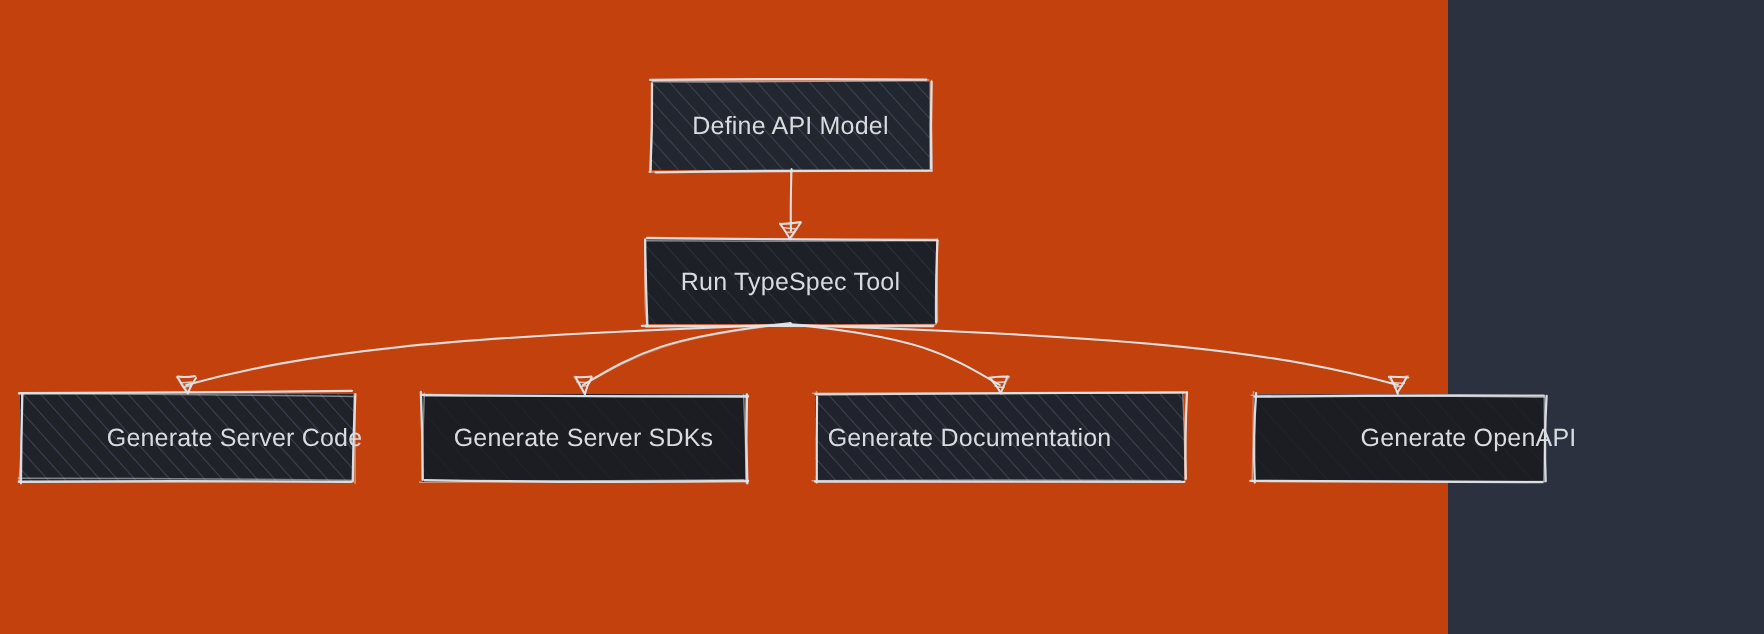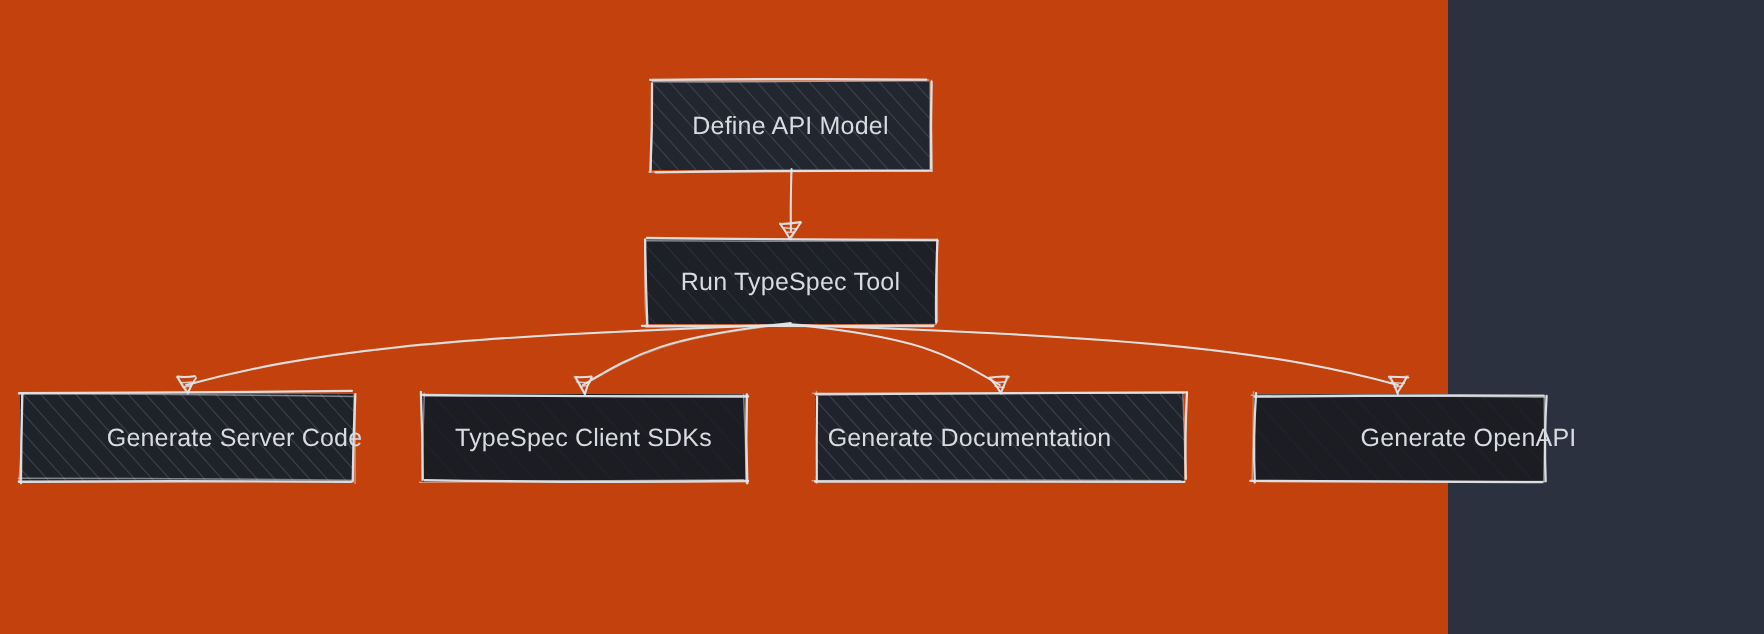--- a/index.html
+++ b/index.html
@@ -194,17 +194,17 @@
           <path d="M 1391.8557925797886 382.44263315485915 Q 1398.5 383.3195099267175 1404.4542896180108 383.2389127644333" fill="none" stroke="#e3e5e8" stroke-width="1.6" stroke-opacity="0.8" stroke-linecap="round" stroke-linejoin="round"></path>
           <path d="M 1394.4461566450757 387.31821951946165 Q 1398.5 386.65281615306293 1402.1995376115196 385.7978776455847" fill="none" stroke="#e3e5e8" stroke-width="1.6" stroke-opacity="0.8" stroke-linecap="round" stroke-linejoin="round"></path>
         </g>
       </g>
   </svg>
 
   <div id="labels-layer">
       <div class="node-label" style="left: 652px; top: 82px; width: 277px; height: 88px;">Define API Model</div>
       <div class="node-label" style="left: 645px; top: 240px; width: 291px; height: 84px; text-align: right;">Run TypeSpec Tool</div>
       <div class="node-label" style="left: 36px; top: 394px; width: 333px; height: 88px; margin-left: 32px;">Generate Server Code</div>
-      <div class="node-label" style="left: 422px; top: 394px; width: 323px; height: 88px;">TypeSpec Client SDKs</div>
+      <div class="node-label" style="left: 422px; top: 394px; width: 323px; height: 88px;">Generate Server SDKs</div>
       <div class="node-label" style="left: 785px; top: 394px; width: 369px; height: 88px;">Generate Documentation</div>
       <div class="node-label" style="left: 1323px; top: 394px; width: 291px; height: 88px;">Generate OpenAPI</div>
     </div>
 </div>
 
 </body></html>

